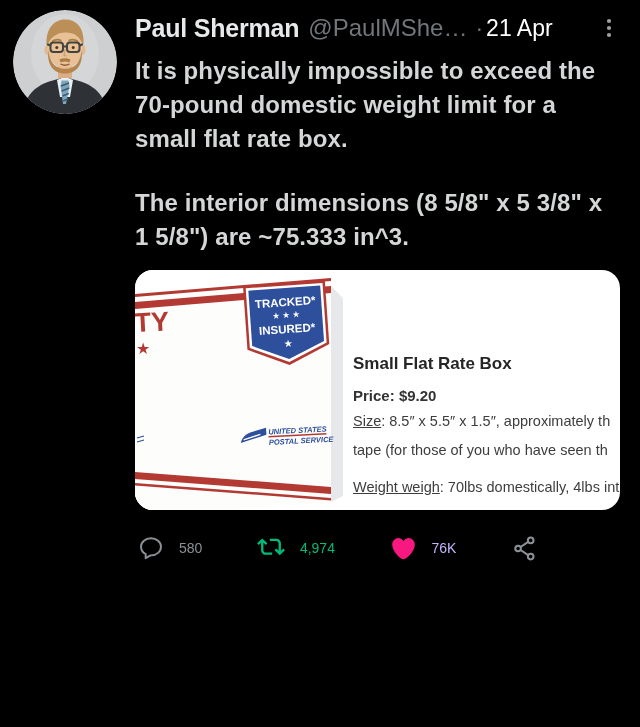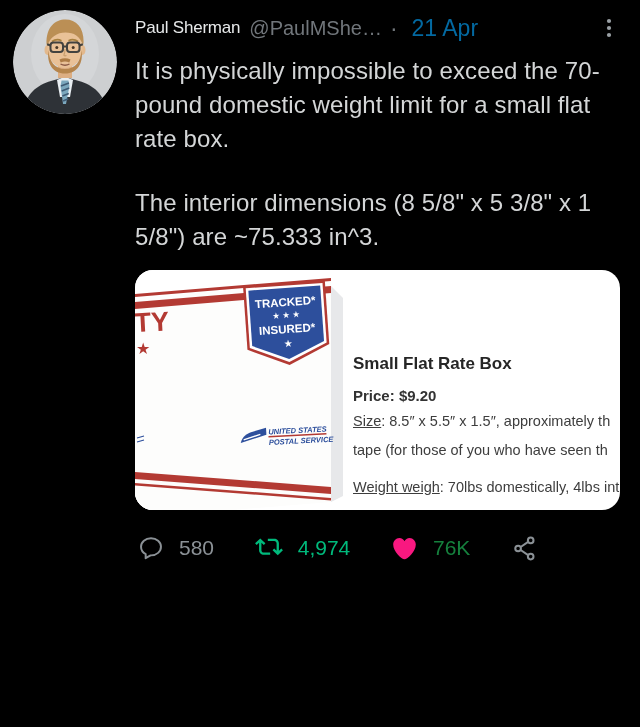--- a/index.html
+++ b/index.html
@@ -2,45 +2,45 @@
 <html><head>
 <meta charset="utf-8">
 <style>
   html,body{margin:0;padding:0;background:#000;}
   .stage{position:relative;width:640px;height:727px;background:#000;overflow:hidden;
          font-family:"Liberation Sans",sans-serif;}
   .avatar{position:absolute;left:13px;top:10px;width:104px;height:104px;border-radius:50%;
           overflow:hidden;cursor:pointer;}
   .main{position:absolute;left:135px;top:12px;width:487px;}
   .header{display:flex;align-items:center;height:32px;margin-bottom:10px;white-space:nowrap;}
-  .name{color:#e7e9ea;font-weight:normal;font-size:17px;letter-spacing:-0.2px;}
-  .handle{color:#71767b;font-size:20px;margin-left:9px;overflow:hidden;}
+  .name{color:#e7e9ea;font-weight:bold;font-size:25px;letter-spacing:-0.2px;}
+  .handle{color:#71767b;font-size:24px;margin-left:9px;overflow:hidden;}
   .dot{color:#71767b;font-size:23px;margin-left:8px;}
-  .time{color:#0369a1;font-size:23px;margin-left:14px;}
+  .time{color:#ffffff;font-size:23px;margin-left:3px;}
   .more{margin-left:auto;width:26px;height:26px;display:flex;align-items:center;
         justify-content:center;cursor:pointer;}
   .body p{margin:0 0 30px 0;color:#d4d6d7;font-size:24px;line-height:34px;
-          letter-spacing:0.1px;font-weight:400;}
+          letter-spacing:0.1px;font-weight:700;}
   .body p:last-child{margin-bottom:16px;}
   .card{position:relative;width:485px;height:240px;background:#fff;border-radius:18px;
         overflow:hidden;cursor:pointer;}
   .card-photo{position:absolute;left:0;top:0;width:212px;height:240px;}
   .card-info{position:absolute;left:218px;top:0;width:320px;color:#3a3a3a;}
   .ci-title{margin-top:84px;font-size:17px;font-weight:bold;color:#262626;white-space:nowrap;}
   .ci-price{margin-top:13px;font-size:15px;font-weight:bold;color:#333;white-space:nowrap;}
   .ci-line{margin-top:6px;font-size:14.5px;color:#3d3d3d;white-space:nowrap;line-height:23px;}
   .ci-line.w{margin-top:14px;}
   .u{text-decoration:underline;}
   .actions{display:flex;justify-content:space-between;align-items:center;
            width:400px;margin-top:24px;padding-left:3px;}
   .action{display:flex;align-items:center;gap:15px;cursor:pointer;background:none;border:none;padding:0;}
-  .count{font-size:21px;}
+  .count{font-size:14px;}
   .count.gray{color:#8b9196;}
   .count.green{color:#00ba7c;}
-  .count.pink{color:#15803d;}
+  .count.pink{color:#c4b5fd;}
   svg{display:block;}
 </style>
 </head>
 <body>
 
 <div class="stage">
 
   <div class="avatar">
     <svg width="104" height="104" viewBox="0 0 104 104">
       <defs>

